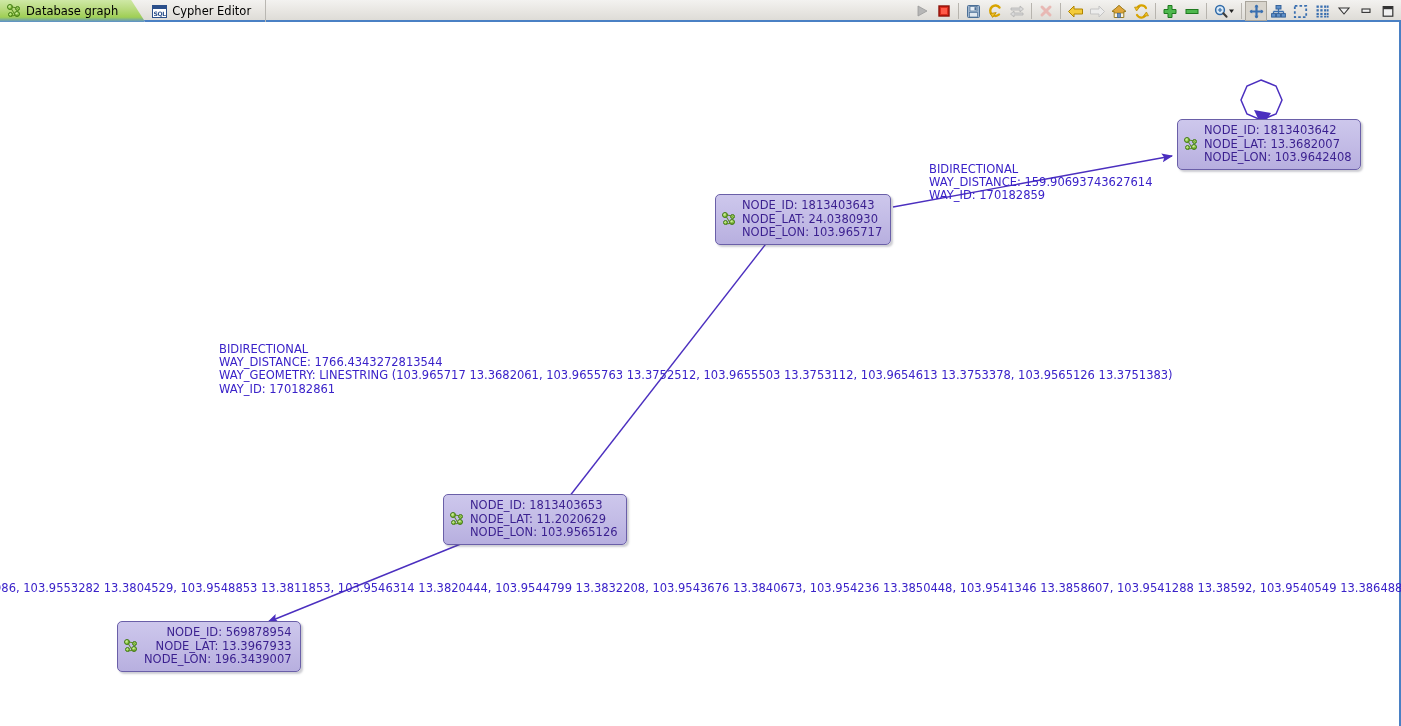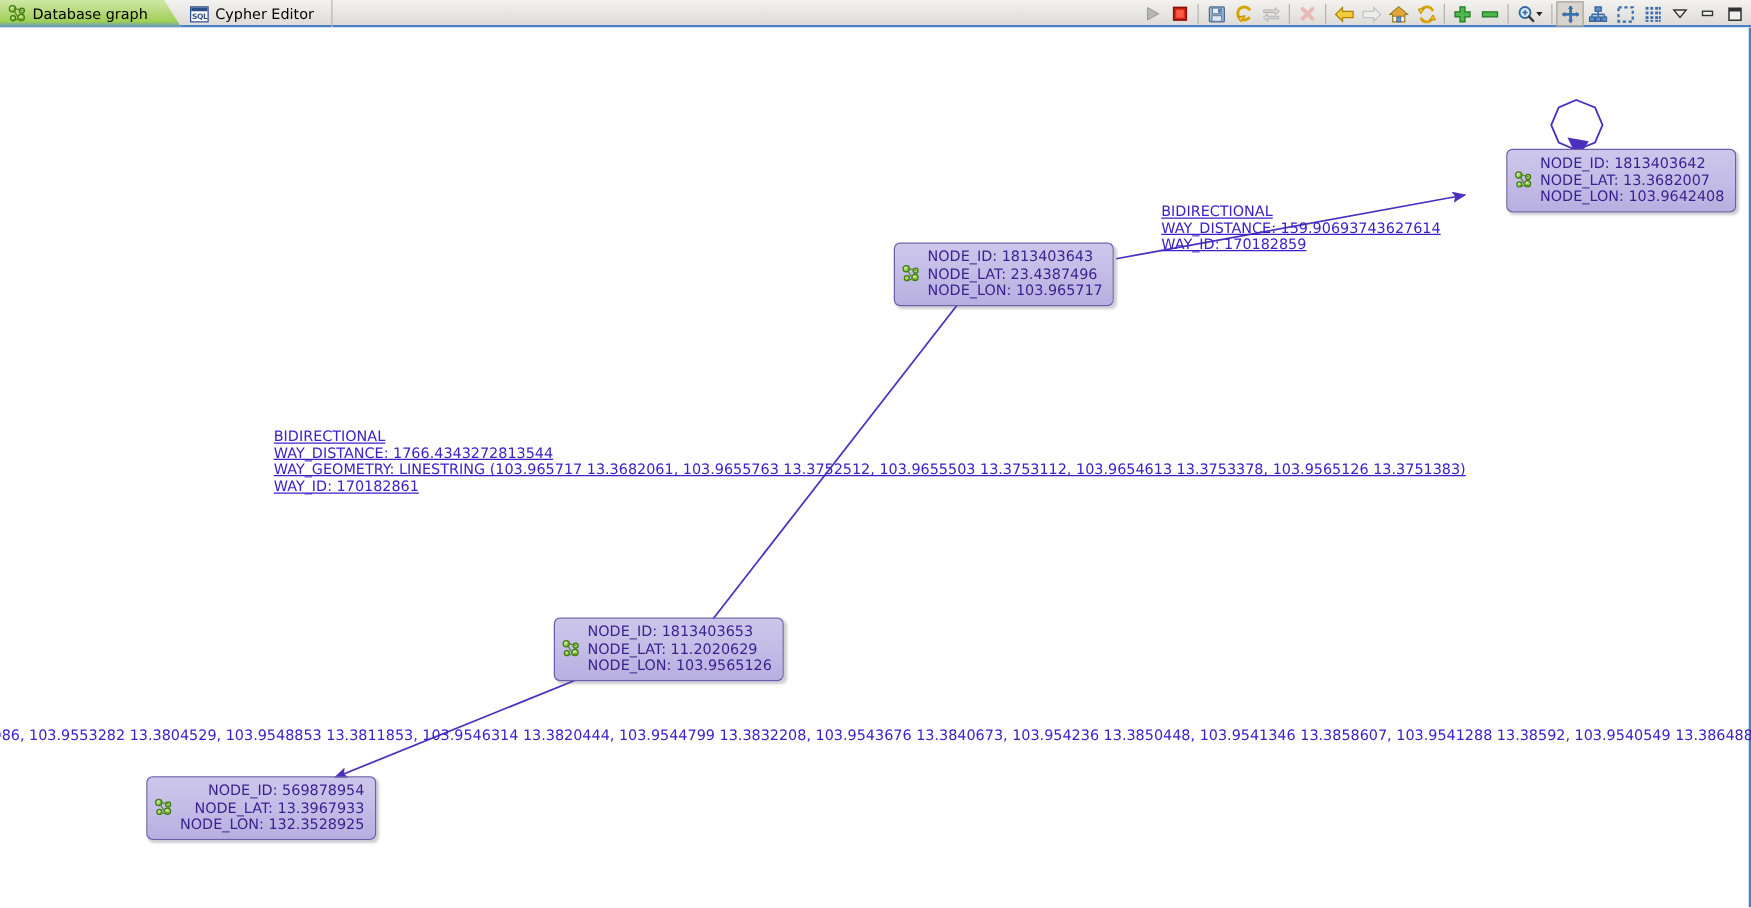--- a/index.html
+++ b/index.html
@@ -187,21 +187,21 @@
   
   .elabel {
     position: absolute;
     color: #3a22c9;
     font-size: 11.5px;
     line-height: 13.2px;
     font-family: "DejaVu Sans", "Liberation Sans", sans-serif;
     white-space: nowrap;
     cursor: default;
   }
-  .elabel span { display: block; text-decoration: underline; }
+  .elabel span { display: block; }
   .overflow-line {
     position: absolute;
     color: #3a22c9;
     font-size: 11.5px;
     line-height: 13.2px;
     font-family: "DejaVu Sans", "Liberation Sans", sans-serif;
     white-space: nowrap;
   }
 </style>
 </head>
@@ -424,21 +424,21 @@
 
       <line x1="893" y1="185" x2="1172" y2="134" stroke="#4b2fbf" stroke-width="1.4" marker-end="url(#ah)"></line>
 
       <line x1="772" y1="214" x2="562" y2="484" stroke="#4b2fbf" stroke-width="1.4" marker-end="url(#ah)"></line>
 
       <line x1="478" y1="515" x2="268" y2="600" stroke="#4b2fbf" stroke-width="1.4" marker-end="url(#ah)"></line>
     </svg>
 
     <div class="canvas-right-edge"></div>
 
-    <div class="gnode" style="left:1177px; top:97px;margin-left:28px;">
+    <div class="gnode" style="left:1177px; top:97px;">
       <span class="ico-graph">
         <i class="a"></i>
           <i class="b"></i>
           <i class="c"></i>
           <i class="d"></i>
         <u class="l1"></u>
           <u class="l2"></u>
           <u class="l3"></u>
       </span>
       <span class="lines">
@@ -453,21 +453,21 @@
         <i class="a"></i>
           <i class="b"></i>
           <i class="c"></i>
           <i class="d"></i>
         <u class="l1"></u>
           <u class="l2"></u>
           <u class="l3"></u>
       </span>
       <span class="lines">
         <span>NODE_ID: 1813403643</span>
-        <span>NODE_LAT: 23.4387496</span>
+        <span>NODE_LAT: 24.0380930</span>
         <span>NODE_LON: 103.965717</span>
       </span>
     </div>
 
     <div class="gnode" style="left:443px; top:472px;">
       <span class="ico-graph">
         <i class="a"></i>
           <i class="b"></i>
           <i class="c"></i>
           <i class="d"></i>
@@ -488,21 +488,21 @@
           <i class="b"></i>
           <i class="c"></i>
           <i class="d"></i>
         <u class="l1"></u>
           <u class="l2"></u>
           <u class="l3"></u>
       </span>
       <span class="lines">
         <span>NODE_ID: 569878954</span>
         <span>NODE_LAT: 13.3967933</span>
-        <span>NODE_LON: 132.3528925</span>
+        <span>NODE_LON: 196.3439007</span>
       </span>
     </div>
 
     <div class="elabel" style="left:929px; top:141px;">
       <span>BIDIRECTIONAL</span>
       <span>WAY_DISTANCE: 159.90693743627614</span>
       <span>WAY_ID: 170182859</span>
     </div>
 
     <div class="elabel" style="left:219px; top:321px;">

